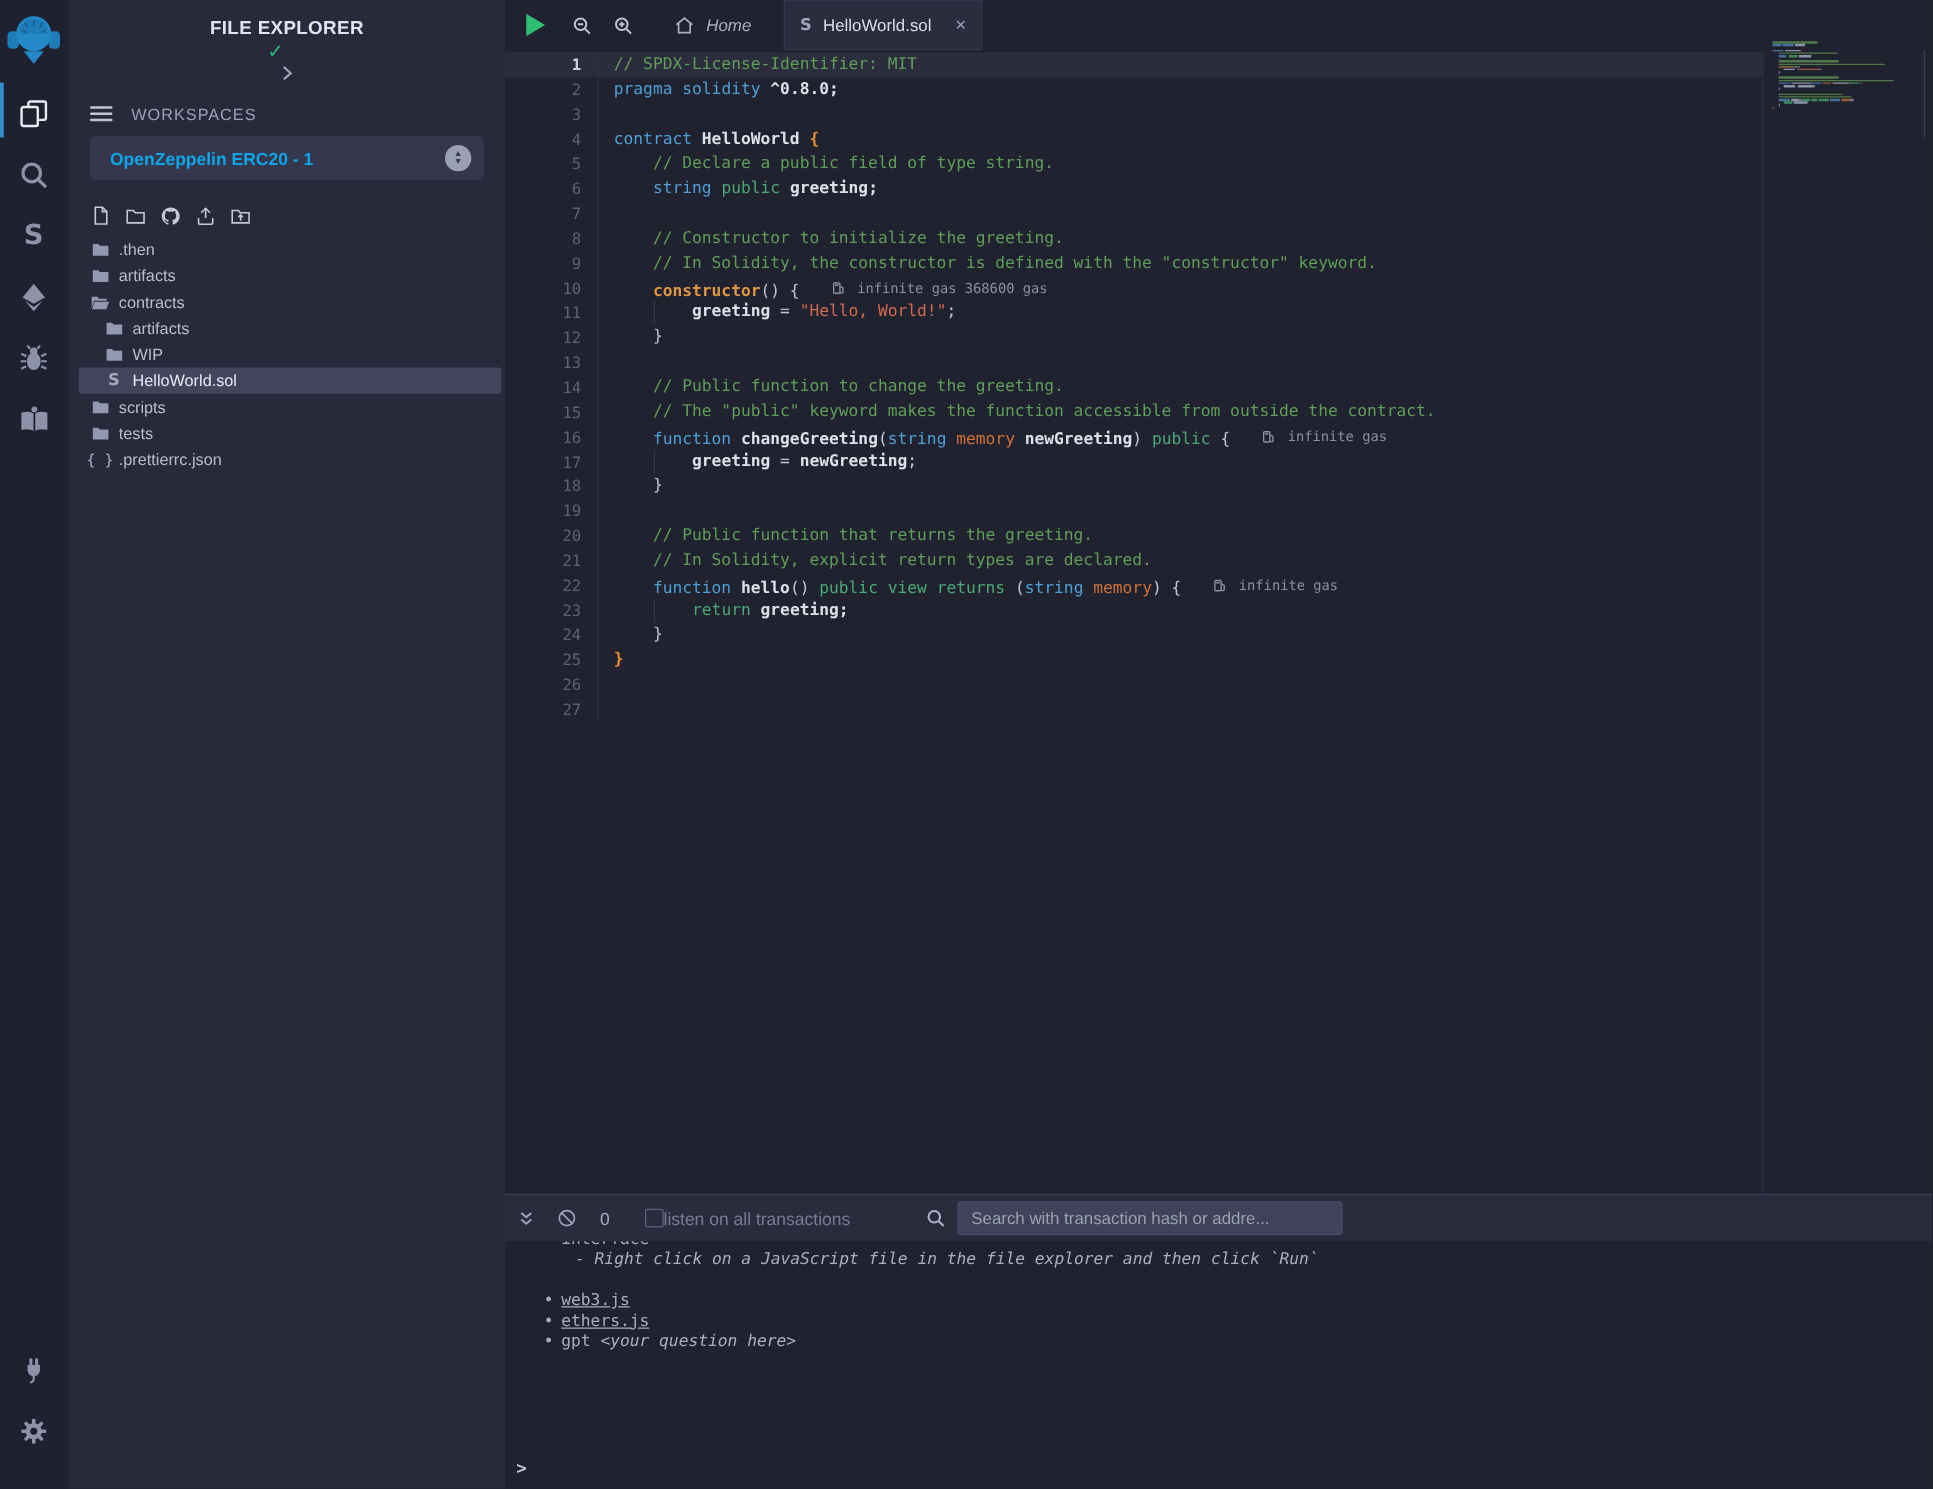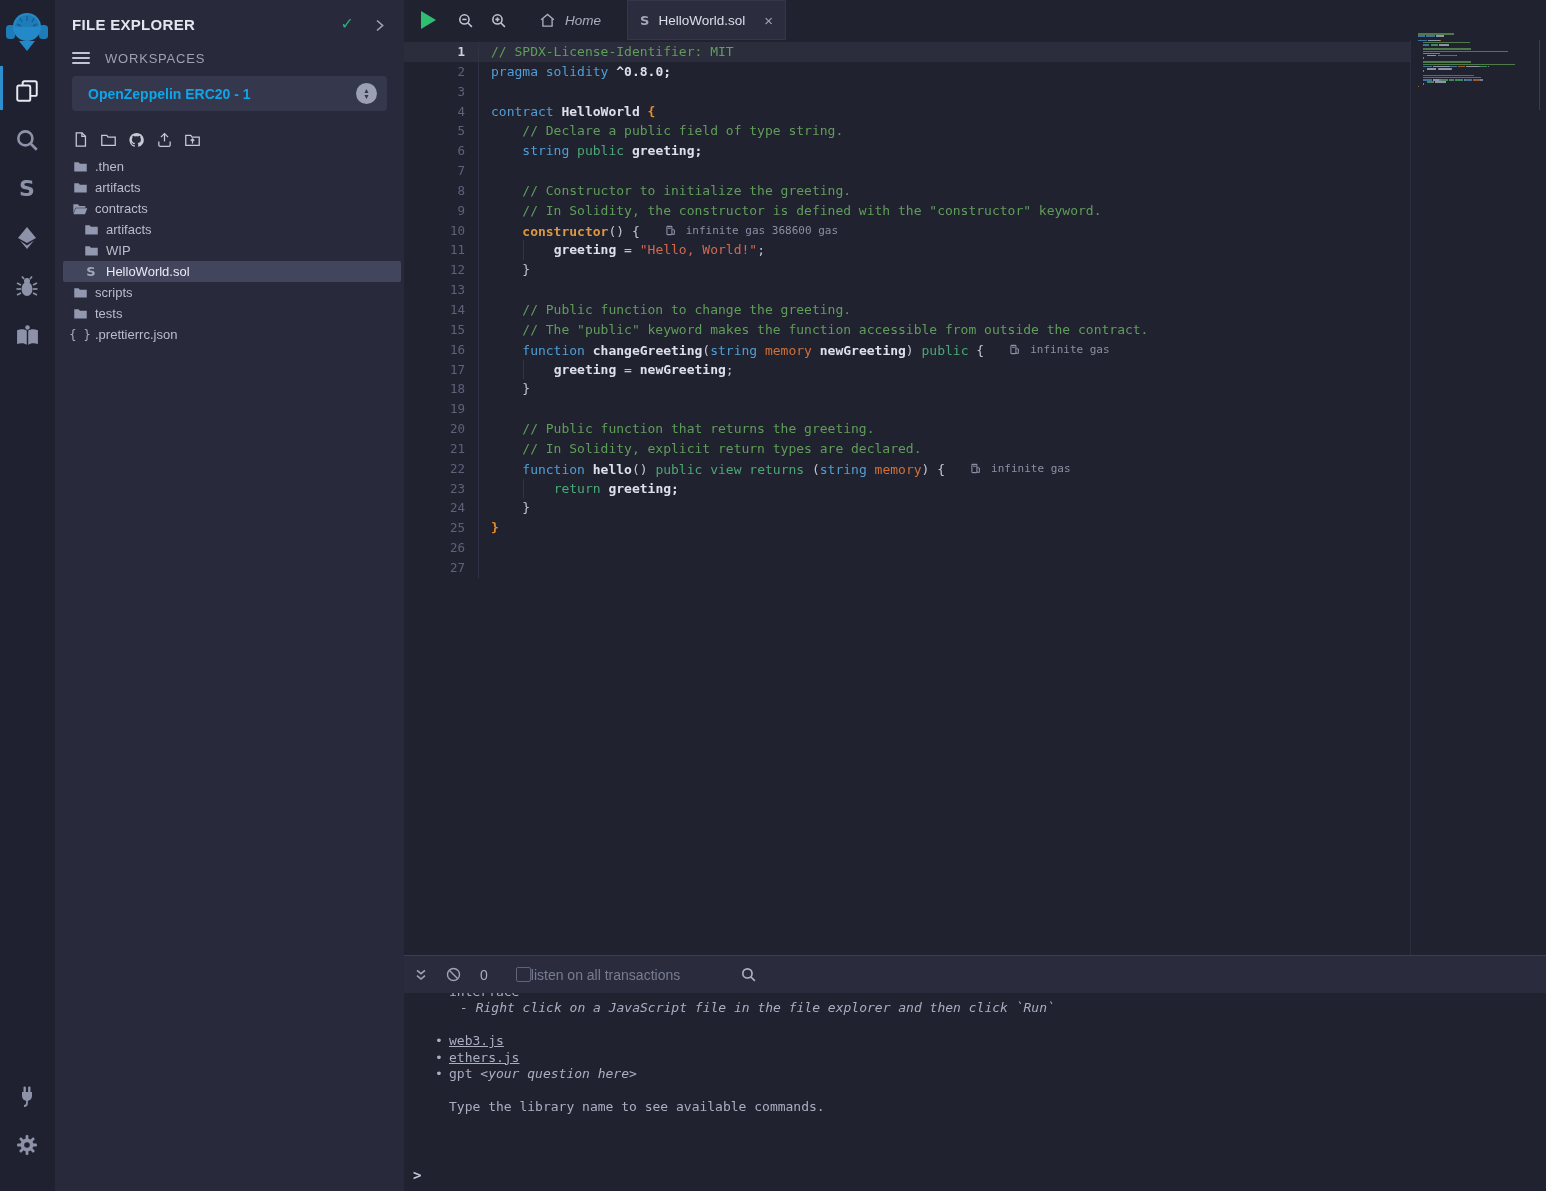--- a/index.html
+++ b/index.html
@@ -16,21 +16,21 @@
     align-items:center; justify-content:center; cursor:pointer; }
   .act-icon.active { color:#e8eaf2; }
   .act-indicator { position:absolute; left:0; top:66px; width:3px; height:44px; background:#2d8fce; }
   .act-bottom { margin-top:auto; display:flex; flex-direction:column; align-items:center; padding-bottom:10px; }
   .act-bottom .act-icon { margin-top:0; margin-bottom:22px; }
   .s-glyph { font-family:"DejaVu Sans", sans-serif; font-weight:bold; font-size:22px; line-height:1; }
 
   
   .side-panel { position:absolute; left:55px; top:0; width:349px; height:100%;
     background:#28293a; color:#c5c9d8; }
-  .sp-header { display:flex; align-items:flex-end; padding:14px 17px 4px 17px; }
+  .sp-header { display:flex; align-items:center; padding:14px 17px 4px 17px;flex-direction:column; }
   .sp-title { font-size:15px; font-weight:600; color:#e3e5ef; letter-spacing:.3px; flex:1; }
   .sp-check { color:#27b47a; font-size:16px; margin-right:18px; cursor:pointer; }
   .sp-chevron { color:#9fa3b5; cursor:pointer; display:flex; }
   .ws-row { display:flex; align-items:center; padding:12px 17px 0 17px; }
   .hamburger { width:18px; cursor:pointer; margin-right:15px; }
   .hamburger div { height:2px; background:#c2c6d4; margin:3px 0; border-radius:1px; }
   .ws-label { font-size:13px; color:#9ca1b4; letter-spacing:.8px; }
   .ws-select { margin:9px 17px 0 17px; height:35px; background:#35384c; border-radius:4px;
     display:flex; align-items:center; padding:0 10px 0 16px; cursor:pointer; }
   .ws-name { flex:1; font-size:14px; font-weight:600; color:#0ea5e9; }
@@ -528,27 +528,27 @@
         </svg>
         </span>
       <span class="t-count">0</span>
       <span class="t-checkbox"></span>
       <span class="t-listen">listen on all transactions</span>
       <span class="t-search-icon">
         <svg viewBox="0 0 24 24" width="17" height="17" fill="none" stroke="currentColor" stroke-width="2.3">
           <circle cx="10.5" cy="10.5" r="6.5"></circle>
             <line x1="15.5" y1="15.5" x2="21" y2="21"></line>
         </svg></span>
+      <input class="t-input" type="text" placeholder="Search with transaction hash or addre..." style="">
     </div>
     <div class="term-body" id="term-body">
       <div class="t-line clip">interface</div>
         <div class="t-line ital">- Right click on a JavaScript file in the file explorer and then click `Run`</div>
         <div class="t-line">&nbsp;</div>
         <div class="t-line"><span class="bullet">•</span><span class="t-link">web3.js</span></div>
         <div class="t-line"><span class="bullet">•</span><span class="t-link">ethers.js</span></div>
         <div class="t-line"><span class="bullet">•</span><span>gpt </span><span class="t-it">&lt;your question here&gt;</span></div>
         <div class="t-line">&nbsp;</div>
-        <div class="t-line">Type the library name to see available commands.</div>
         <span class="t-prompt">&gt;</span>
     </div>
   </section>
 
 </div>
 
 </body></html>

